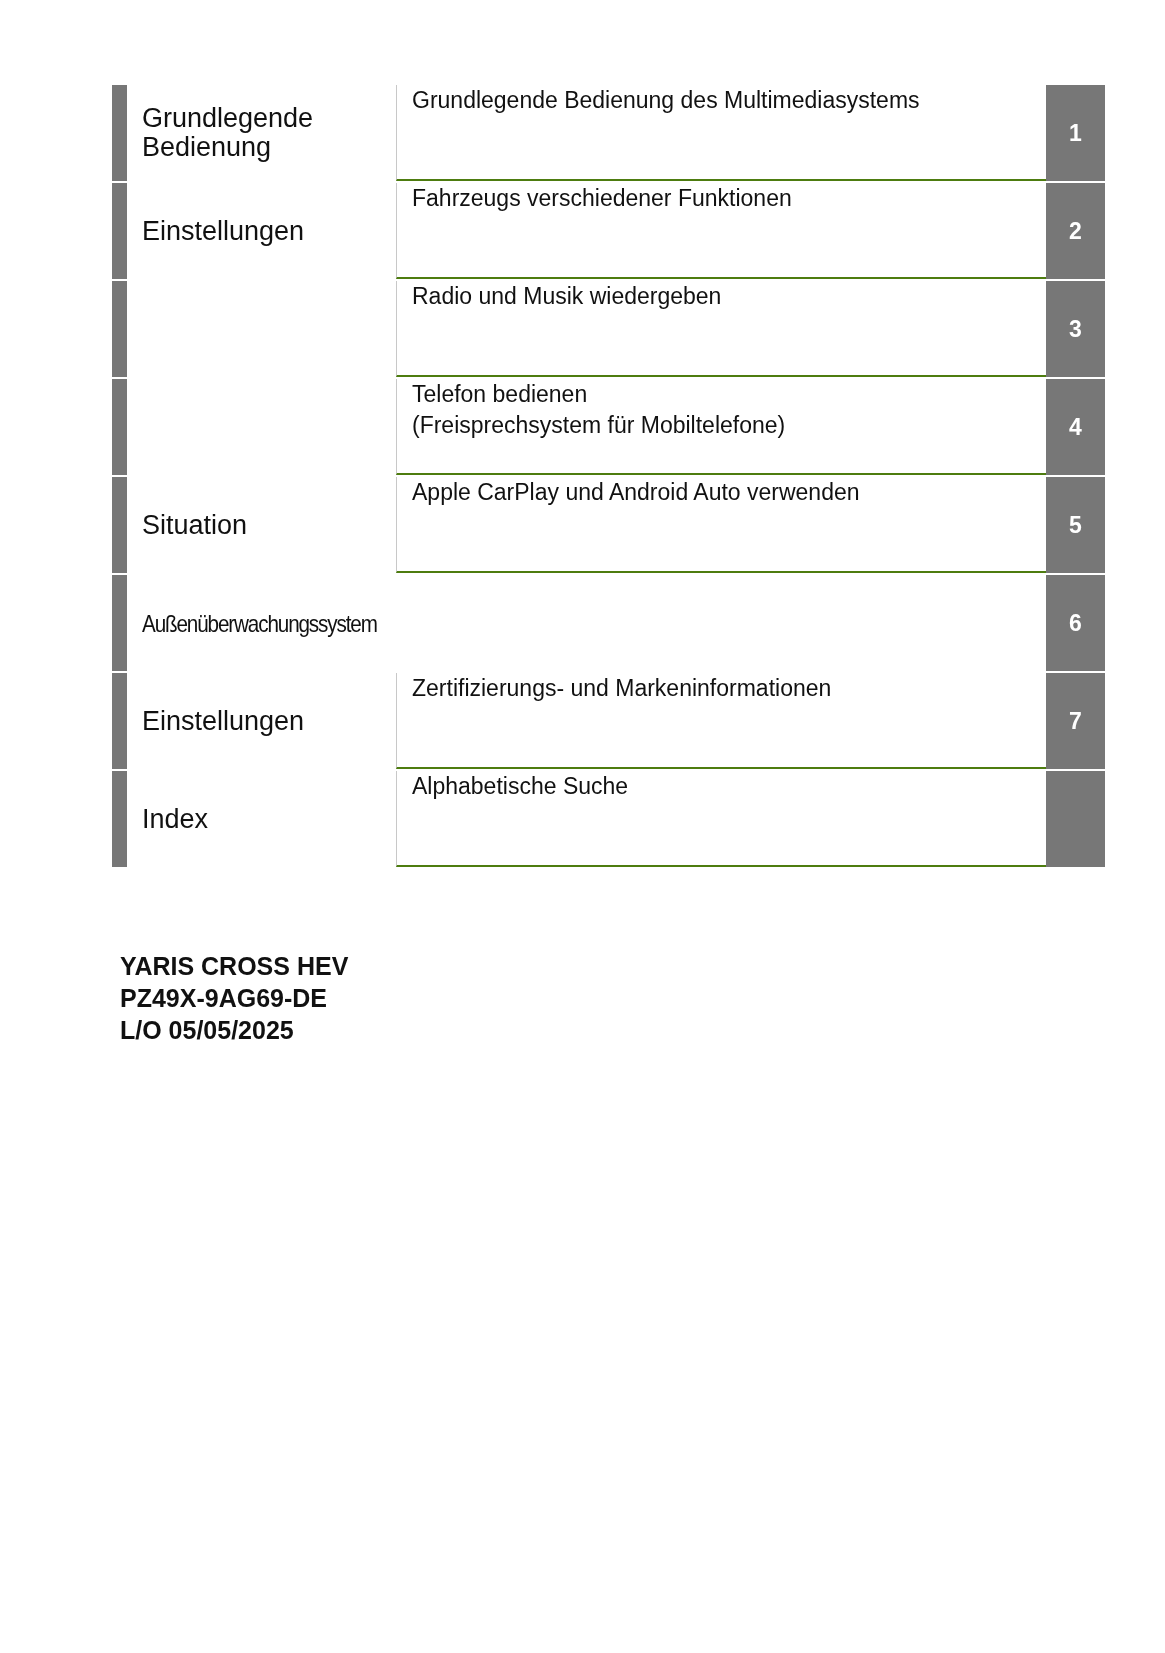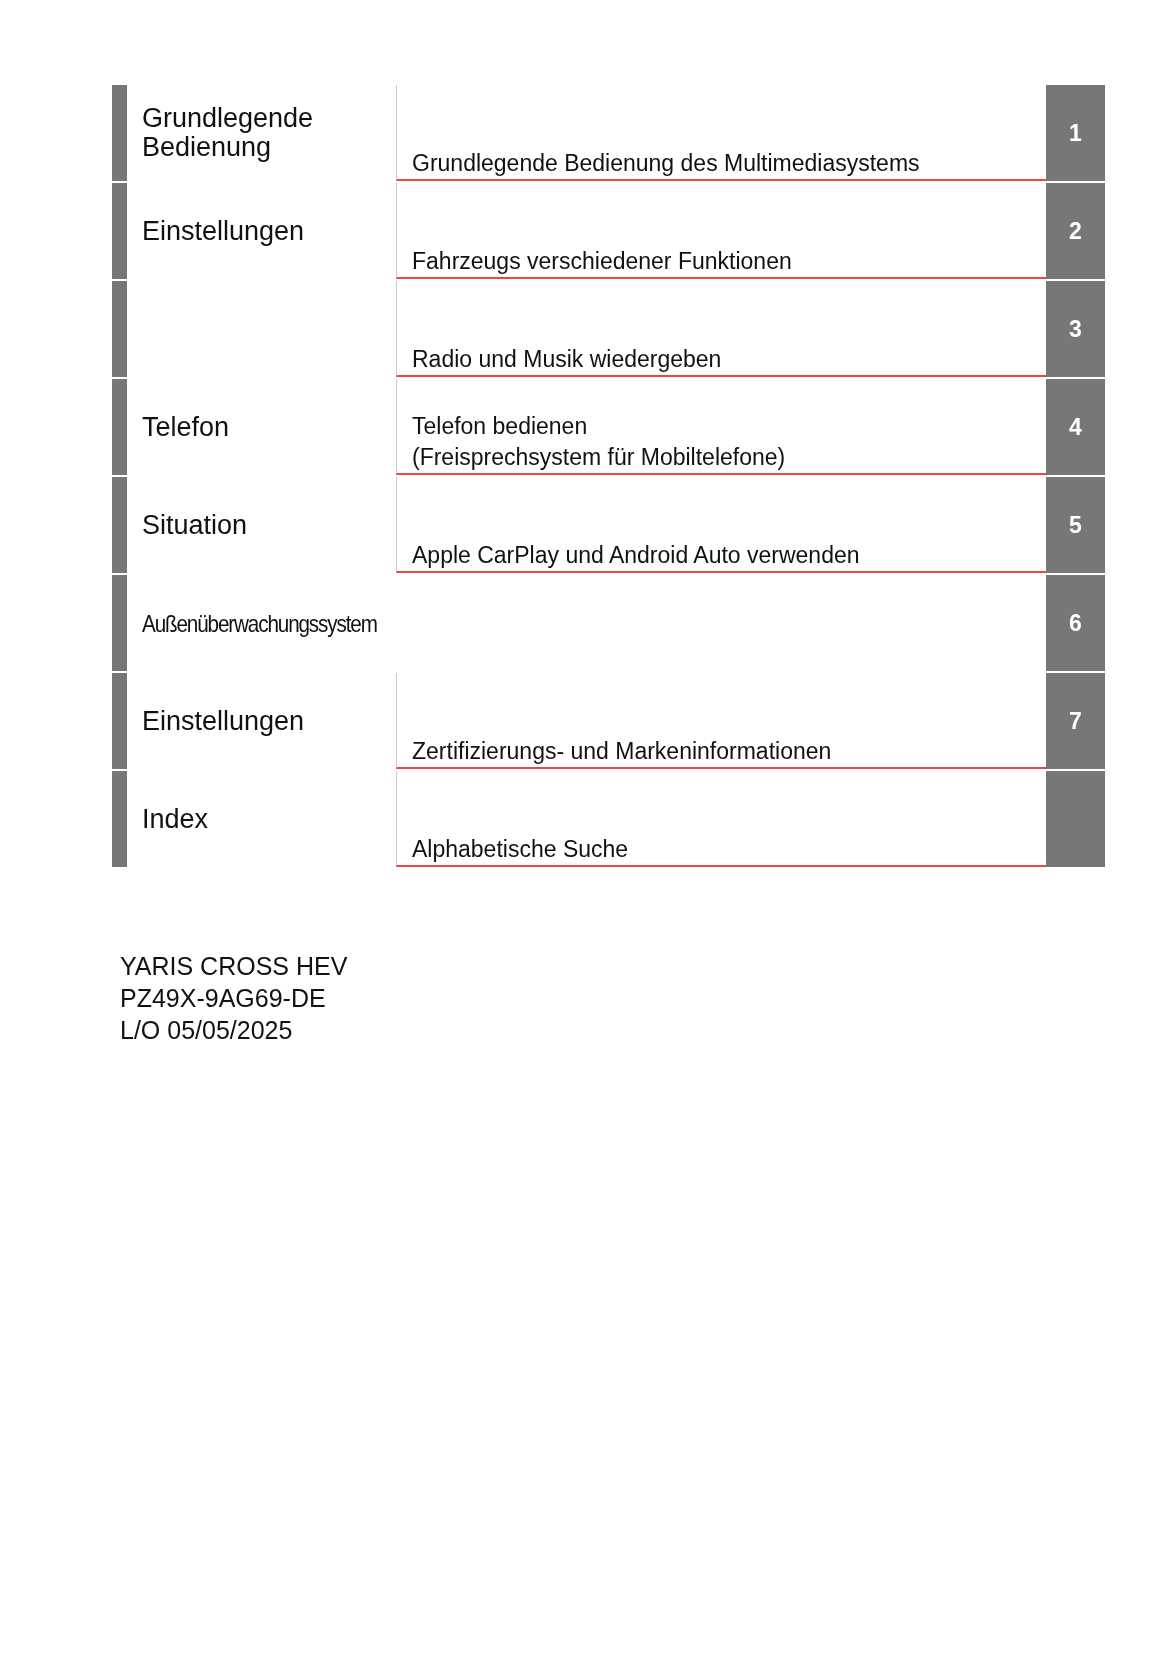--- a/index.html
+++ b/index.html
@@ -2,24 +2,24 @@
 <html><head>
 <meta charset="utf-8">
 <style>
   html, body { margin: 0; padding: 0; background: #ffffff; }
   body { width: 1165px; height: 1653px; position: relative; font-family: "Liberation Sans", sans-serif; color: #111111; overflow: hidden; }
   .toc { position: absolute; left: 112px; top: 85px; width: 993px; }
   .row { position: relative; height: 96px; margin-bottom: 2px; }
   .leftbar { position: absolute; left: 0; top: 0; width: 15px; height: 96px; background: #777777; }
   .section { position: absolute; left: 30px; top: 0; width: 250px; height: 96px; display: flex; align-items: center; font-size: 27px; line-height: 29px; color: #111; }
   .section.condensed { font-size: 24px; letter-spacing: -1.3px; transform: scaleX(0.86); transform-origin: left center; width: 300px; white-space: nowrap; }
-  .desc { position: absolute; left: 284px; top: 0; width: 649px; height: 94px; border-left: 1px solid #c8c8c8; border-bottom: 2px solid #ef4444; display: flex; align-items: flex-end; }
+  .desc { position: absolute; left: 284px; top: 0; width: 649px; height: 94px; border-left: 1px solid #c8c8c8; border-bottom: 2px solid #4d7c0f; display: flex; align-items: flex-start; }
   .desc span { display: block; padding-left: 15px; font-size: 23px; line-height: 31px; white-space: pre-line; color: #111; }
   .tab { position: absolute; left: 934px; top: 0; width: 59px; height: 96px; background: #777777; display: flex; align-items: center; justify-content: center; color: #ffffff; font-weight: bold; font-size: 23px; }
-  .footer { position: absolute; left: 120px; top: 950px; font-size: 25px; line-height: 32px; color: #111; }
+  .footer { position: absolute; left: 120px; top: 950px; font-size: 25px; line-height: 32px; color: #111; font-weight: bold; }
   .footer div { white-space: nowrap; }
 </style>
 </head>
 <body>
 
 <div class="toc">
 
   <div class="row">
     <div class="leftbar"></div>
     <div class="section">
@@ -46,23 +46,20 @@
   <div class="row">
     <div class="leftbar"></div>
     <div class="desc">
         <span>Radio und Musik wiedergeben</span>
       </div>
     <div class="tab">3</div>
   </div>
 
   <div class="row">
     <div class="leftbar"></div>
-    <div class="section">
-        <span>Telefon</span>
-      </div>
     <div class="desc">
         <span>Telefon bedienen
 (Freisprechsystem für Mobiltelefone)</span>
       </div>
     <div class="tab">4</div>
   </div>
 
   <div class="row">
     <div class="leftbar"></div>
     <div class="section">

